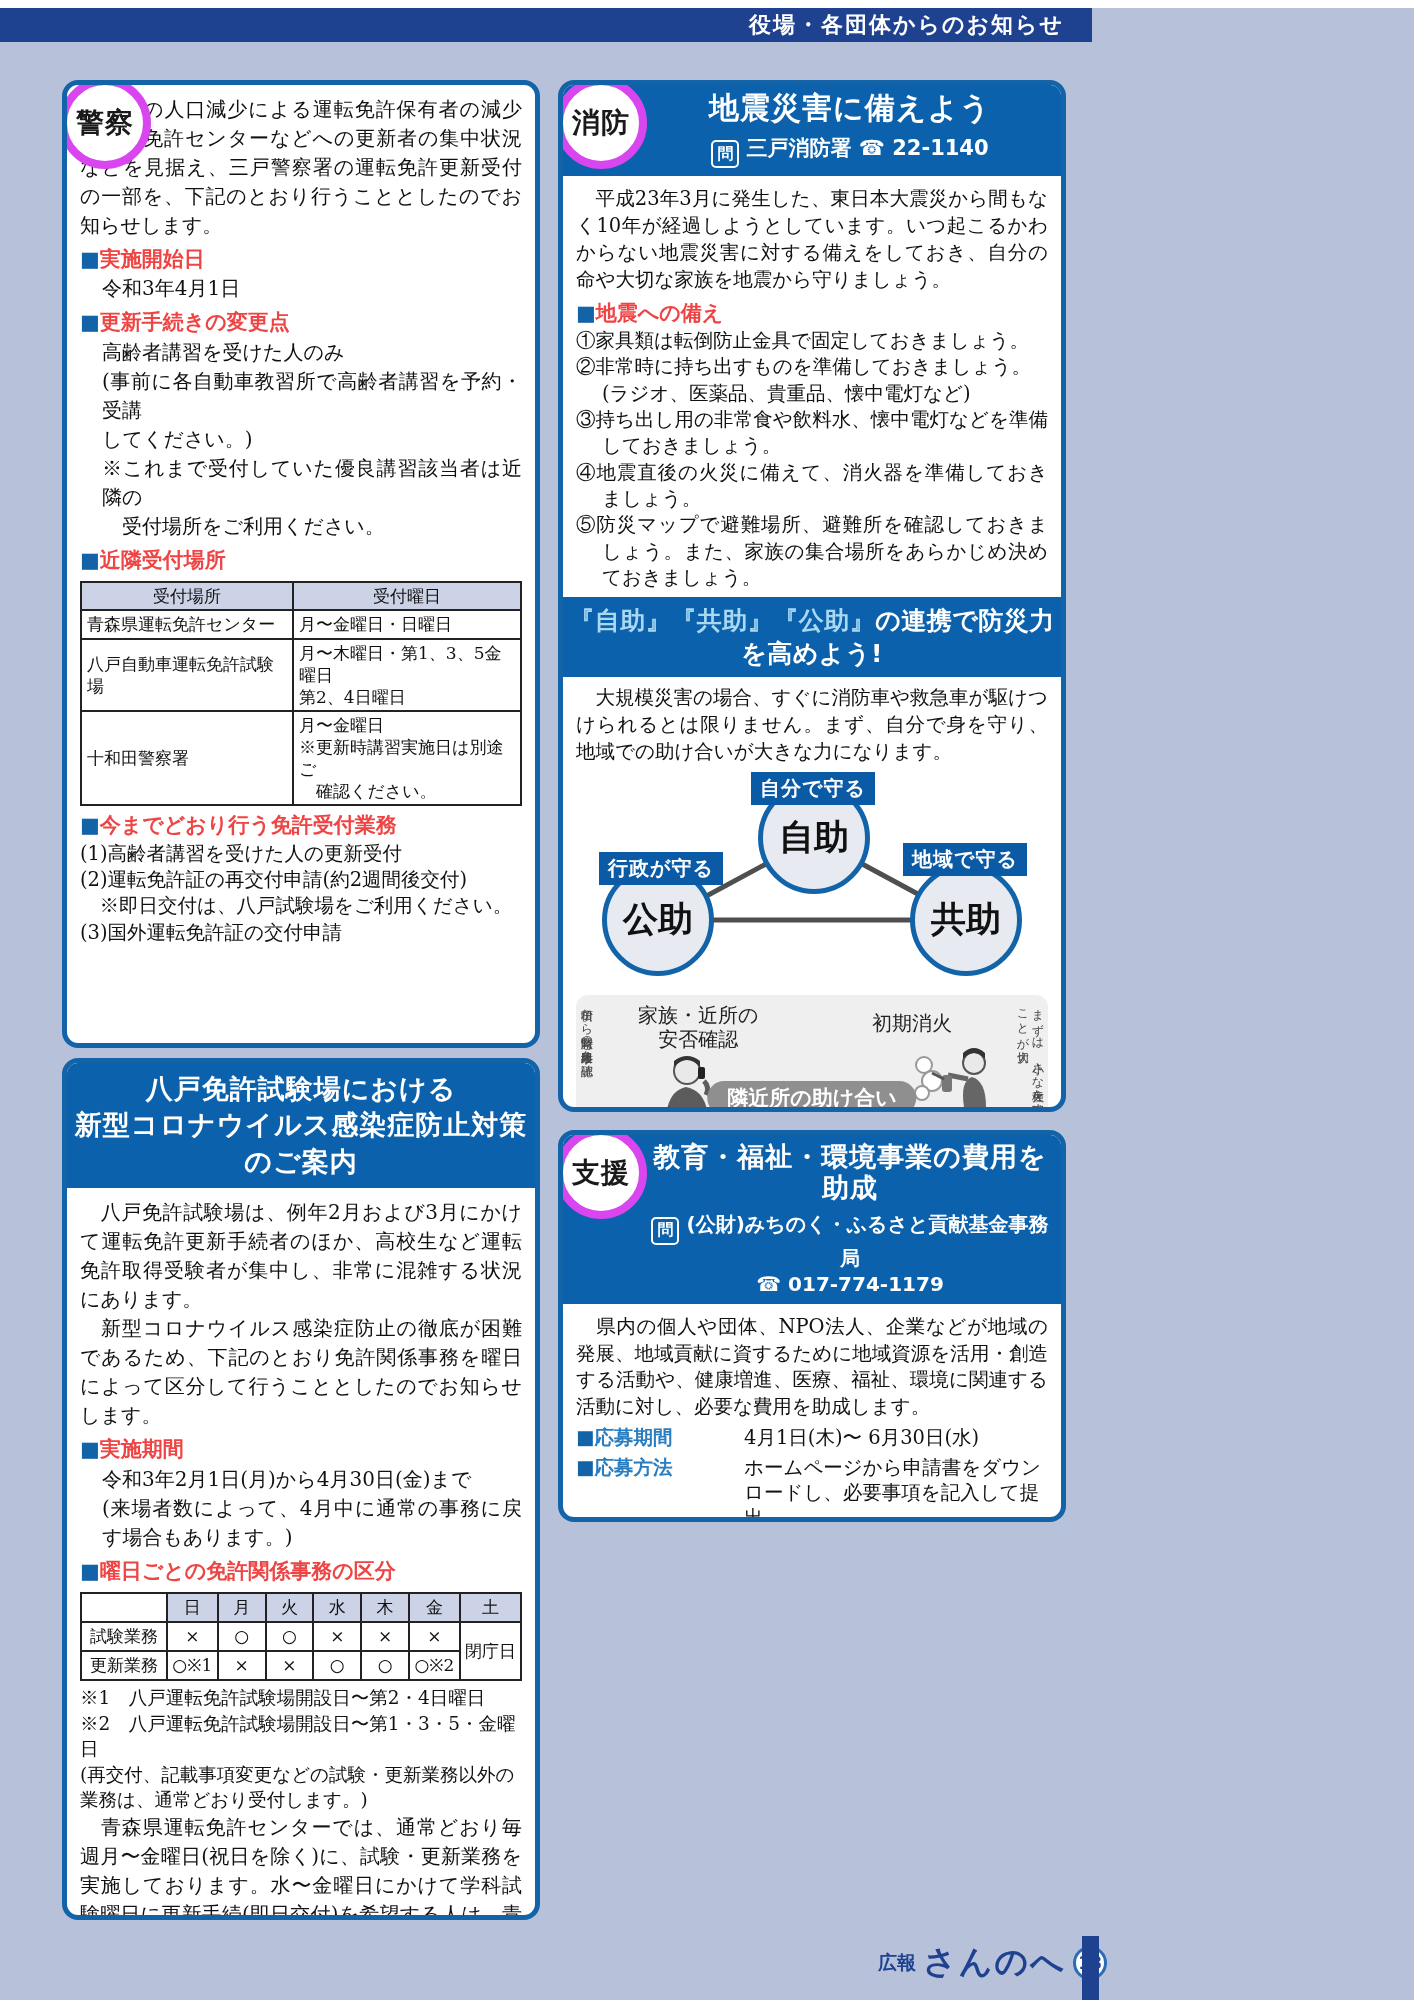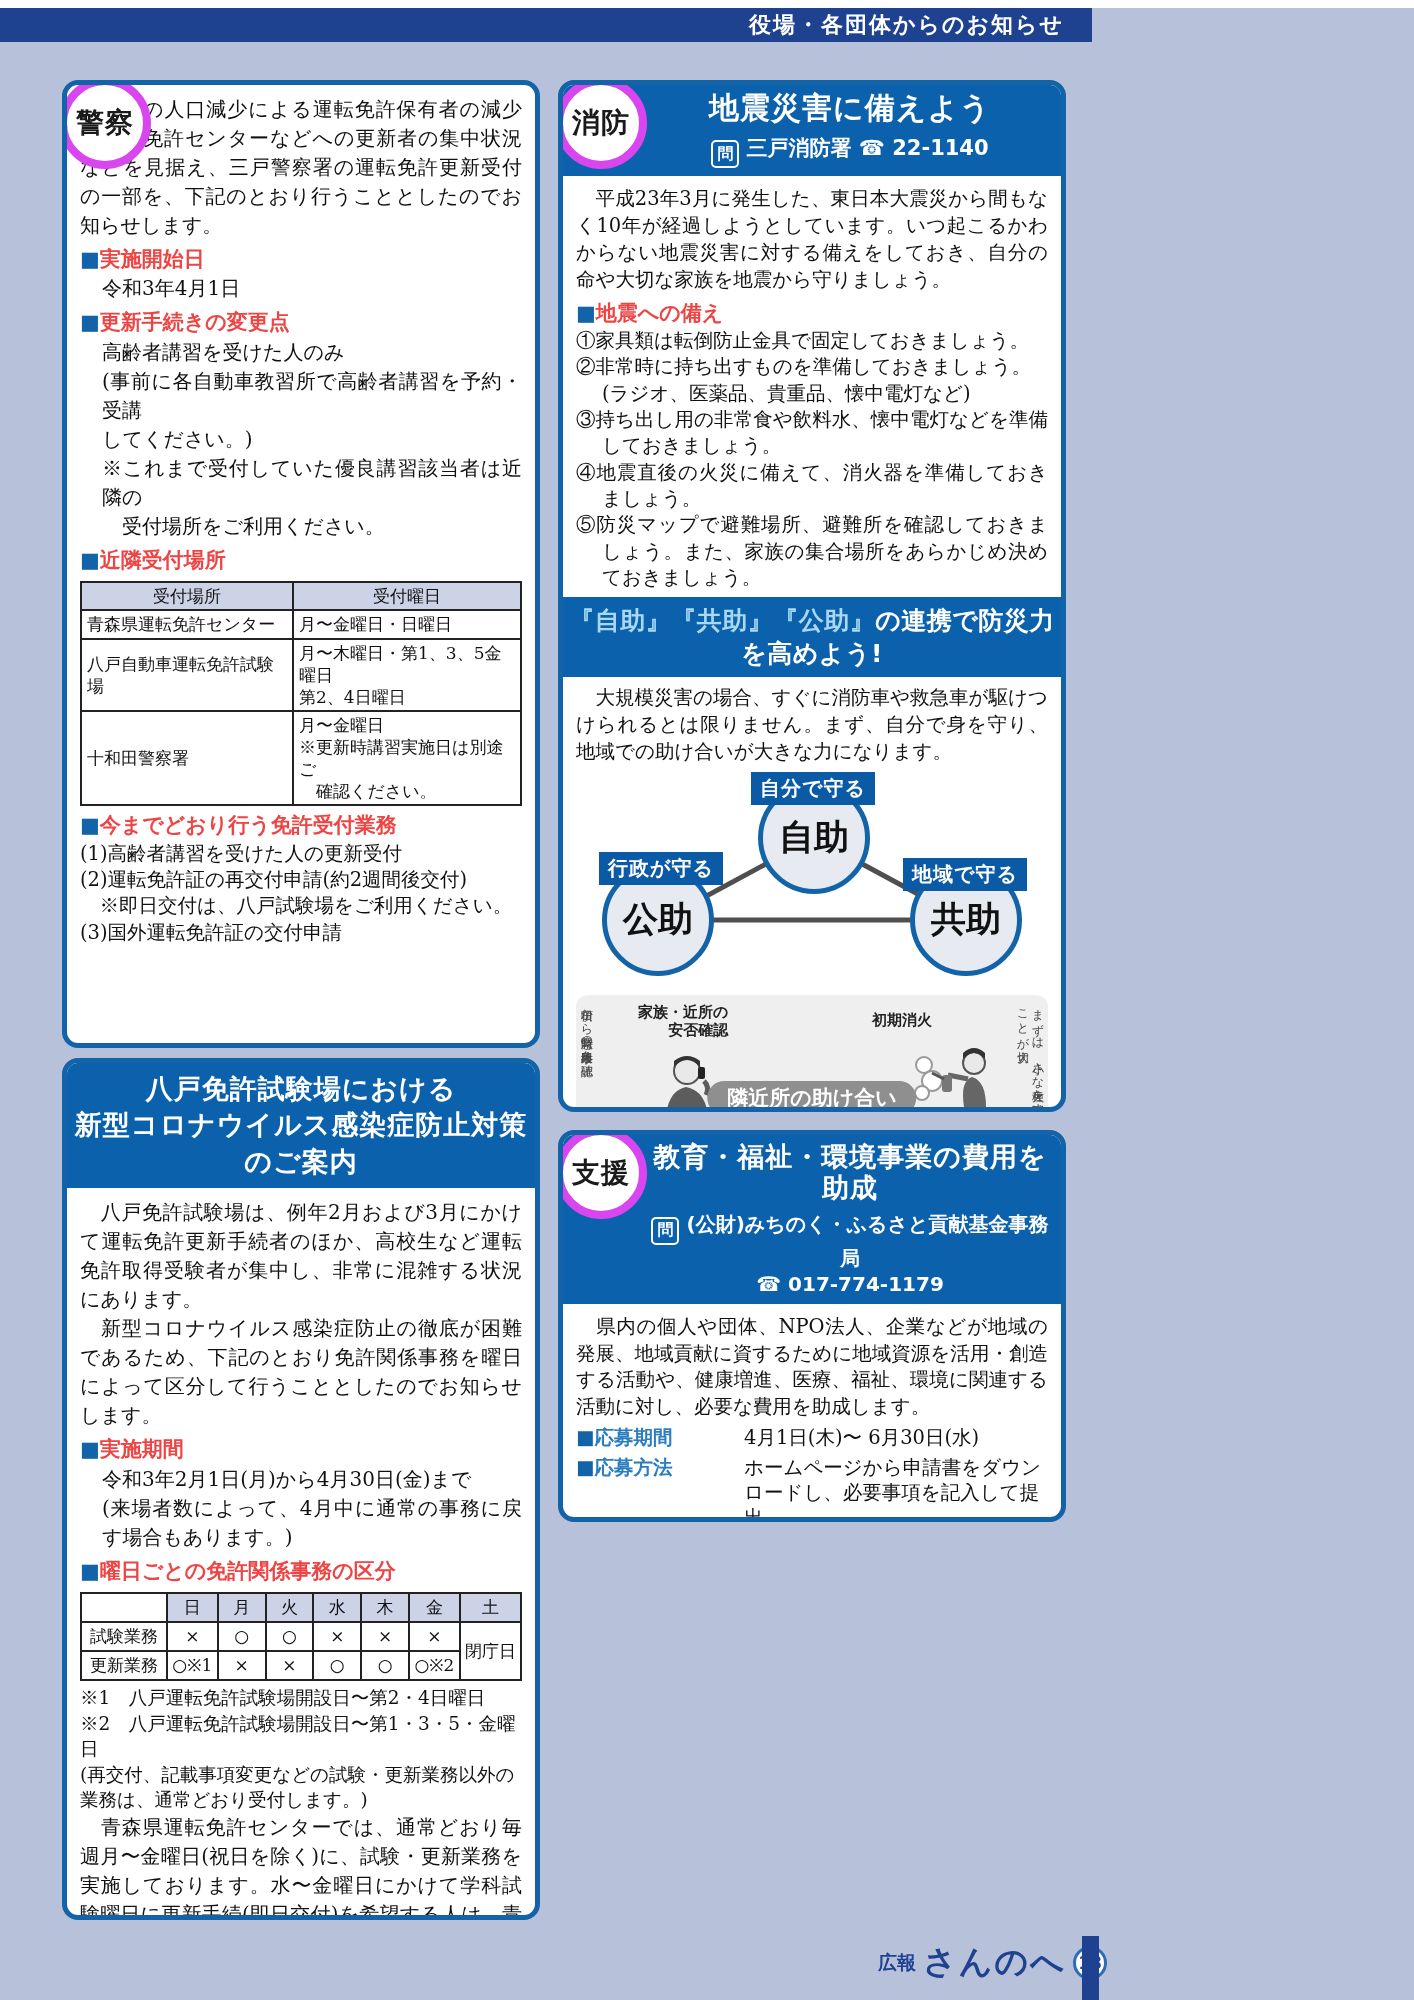--- a/index.html
+++ b/index.html
@@ -57,21 +57,21 @@
 
   .diagram{position:relative;height:215px;margin-top:6px;}
   .dlines{position:absolute;left:0;top:0;}
   .circle{position:absolute;width:112px;height:112px;border-radius:50%;background:#e7ebf1;
           border:5px solid #1363a9;display:flex;align-items:center;justify-content:center;
           font-weight:bold;font-size:35px;color:#111;box-sizing:border-box;}
   .nbadge{position:absolute;background:#0b5aa5;color:#fff;font-weight:bold;font-size:20px;
           padding:3px 9px;z-index:3;letter-spacing:1px;}
 
   .illus{position:relative;background:#efefef;border-radius:12px;height:195px;margin-top:8px;overflow:hidden;}
-  .ilabel{position:absolute;font-weight:bold;font-size:15px;color:#222;text-align:right;line-height:1.2;}
+  .ilabel{position:absolute;font-weight:normal;font-size:20px;color:#222;text-align:center;line-height:1.2;}
   .vcap{position:absolute;writing-mode:vertical-rl;font-size:12px;color:#444;line-height:1.25;}
   .pill{position:absolute;left:50%;top:86px;transform:translateX(-50%);background:#8f8f8f;color:#fff;
         font-weight:bold;font-size:21px;padding:3px 20px;border-radius:20px;white-space:nowrap;z-index:2;}
 
   .fieldrow{display:flex;margin-top:4px;align-items:flex-start;gap:40px;}
   .flabel{flex:0 0 128px;font-family:"DejaVu Sans",sans-serif;font-weight:bold;color:#2a7dbf;
           font-size:19.5px;line-height:1.3;}
   .flabel::first-letter{color:#1363a9;}
   .fvalue{flex:1;font-family:"DejaVu Serif",serif;font-size:19.5px;line-height:1.3;}
 
@@ -227,21 +227,21 @@
             <span>自助</span>
           </div>
         <div class="nbadge" style="left:175px;top:0px;">自分で守る</div>
         <div class="circle" style="left:26px;top:92px;">
             <span>公助</span>
           </div>
         <div class="nbadge" style="left:23px;top:80px;">行政が守る</div>
         <div class="circle" style="left:334px;top:92px;">
             <span>共助</span>
           </div>
-        <div class="nbadge" style="left:327px;top:86px;">地域で守る</div>
+        <div class="nbadge" style="left:327px;top:71px;">地域で守る</div>
       </div>
 
       <div class="illus">
         <div class="vcap" style="left:3px;top:6px;height:172px;">日頃から緊急時の連絡手段を確認</div>
         <div class="ilabel pre" style="left:62px;top:8px;">家族・近所の
 安否確認</div>
         <svg style="position:absolute;left:78px;top:56px;" width="64" height="66" viewBox="0 0 64 66">
           <path d="M12 66 Q14 40 32 36 Q52 40 54 66 Z" fill="#5c5c5c"></path>
           <circle cx="33" cy="20" r="13" fill="#e9e9e9" stroke="#555" stroke-width="2"></circle>
           <path d="M20 16 Q33 2 46 16 L46 10 Q33 0 20 10 Z" fill="#333"></path>

